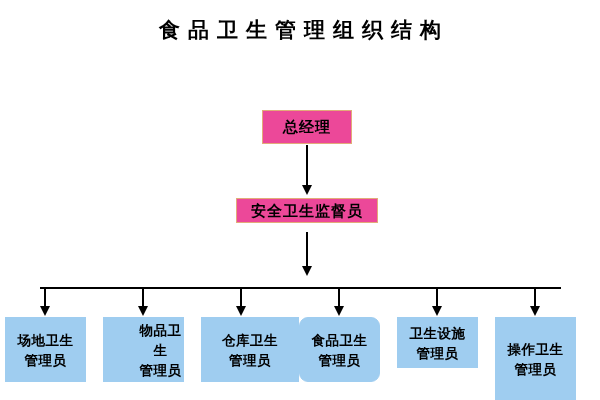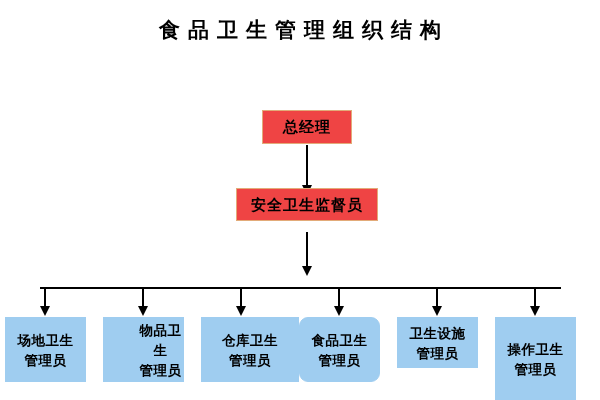--- a/index.html
+++ b/index.html
@@ -42,21 +42,21 @@
     box-sizing: border-box;
     display: flex;
     align-items: center;
     justify-content: center;
     text-align: center;
     color: #000000;
     font-weight: bold;
   }
 
   .node-exec {
-    background: #ef4444;
+    background: #ec4899;
     border: 1px solid #e2ab79;
     font-size: 15px;
     letter-spacing: 1px;
     line-height: 18px;
   }
 
   .node-staff {
     background: #9fcdf0;
     border: 1px solid #9fcdf0;
     font-size: 13.5px;
@@ -71,23 +71,23 @@
   #node-general-manager {
     left: 262px;
     top: 110px;
     width: 90px;
     height: 34px;
   }
 
   
   #node-safety-supervisor {
     left: 236px;
-    top: 188px;
+    top: 198px;
     width: 142px;
-    height: 33px;
+    height: 25px;
   }
 
   
   .conn-line {
     position: absolute;
     background: #000000;
   }
   .arrow-head {
     position: absolute;
     width: 0;

